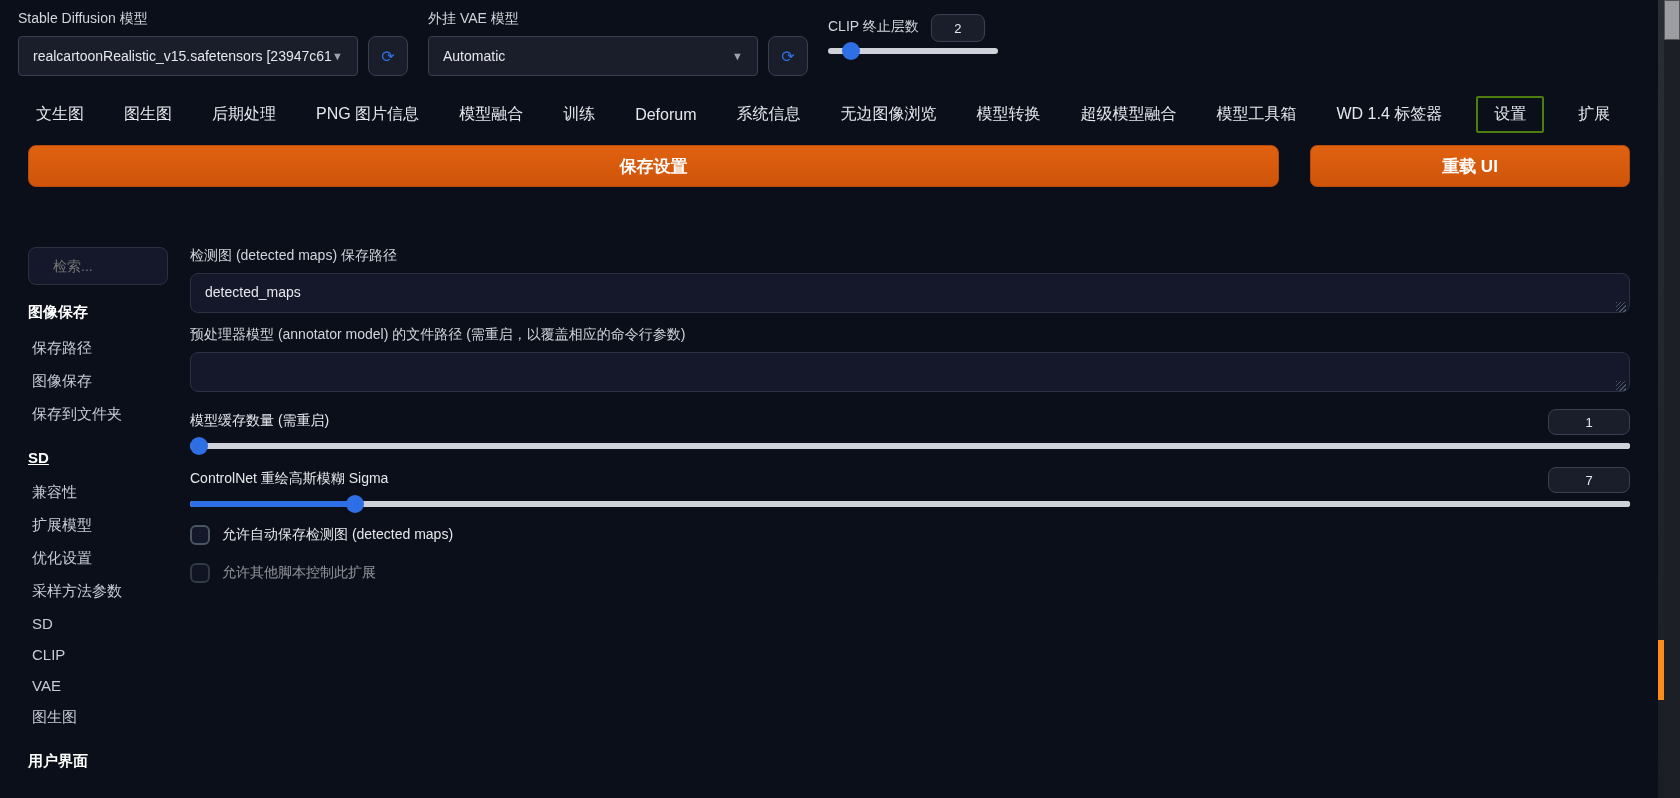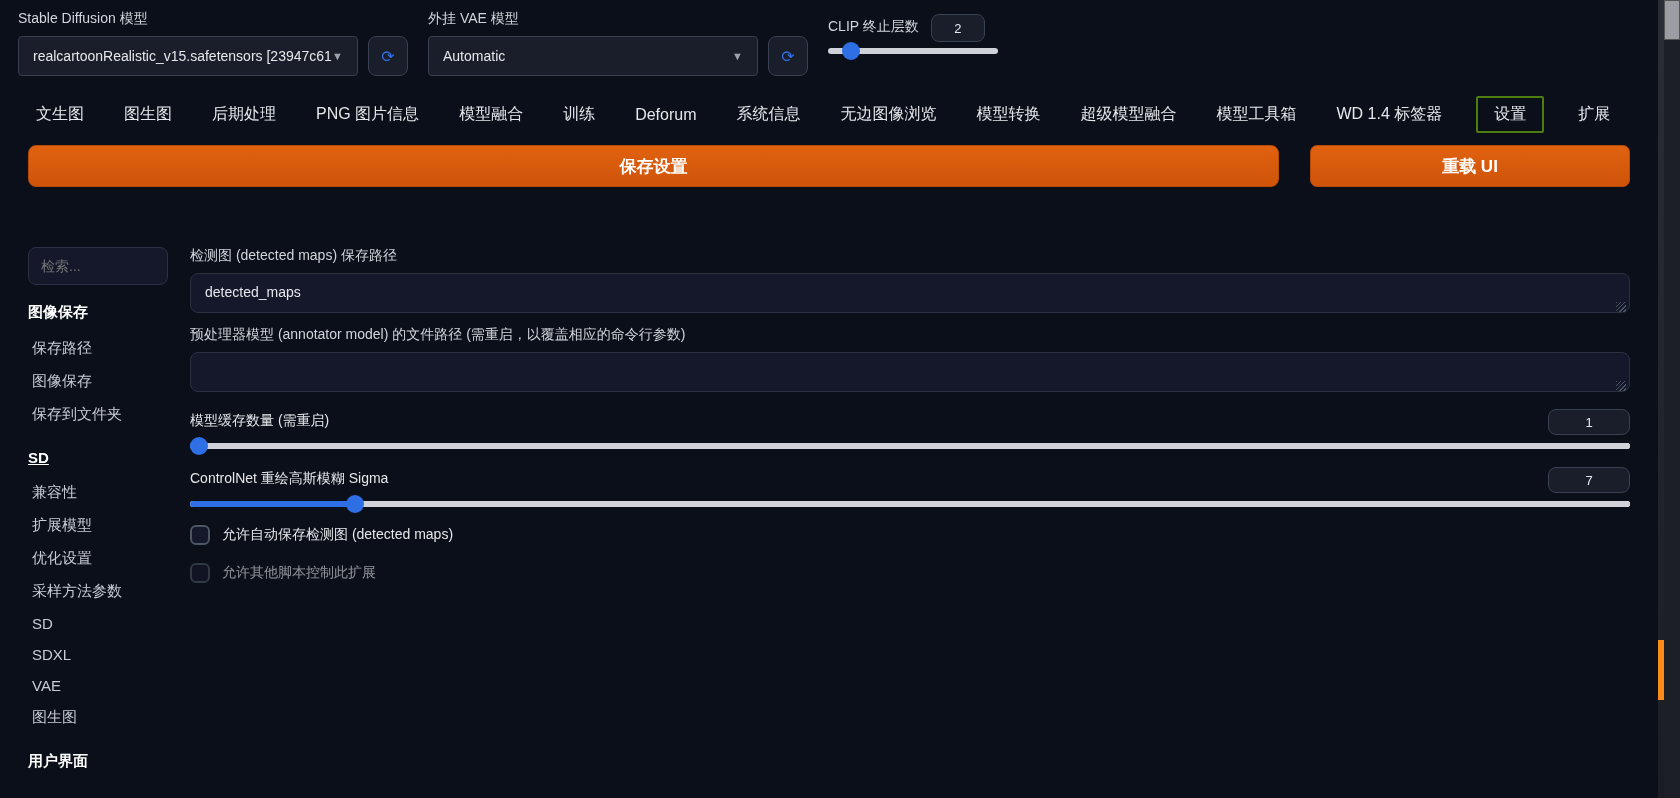--- a/index.html
+++ b/index.html
@@ -140,21 +140,21 @@
 .btn-reload { width: 320px; flex: 0 0 auto; border-radius: 7px; }
 .content { display: flex; gap: 22px; padding: 50px 10px 0 10px; }
 .sidebar { width: 140px; flex: 0 0 auto; }
 .search {
   background: #14182a;
   border: 1px solid #2b3142;
   border-radius: 8px;
   height: 38px;
   width: 100%;
   color: #fef9c3;
-  padding: 0 12px;
+  padding: 0 24px;
   font-size: 14px;
   margin-bottom: 18px;
 }
 .side-header {
   color: #fff;
   font-weight: 700;
   font-size: 15px;
   margin-bottom: 10px;
 }
 .side-header.underline { text-decoration: underline; }
@@ -317,21 +317,21 @@
           <div class="side-item">保存到文件夹</div>
         </div>
       <div class="sidebar-gap"></div>
       <div class="side-header underline">SD</div>
       <div id="sg2">
           <div class="side-item">兼容性</div>
           <div class="side-item">扩展模型</div>
           <div class="side-item">优化设置</div>
           <div class="side-item">采样方法参数</div>
           <div class="side-item">SD</div>
-          <div class="side-item">SDXL</div>
+          <div class="side-item">CLIP</div>
           <div class="side-item">VAE</div>
           <div class="side-item">图生图</div>
         </div>
       <div class="sidebar-gap"></div>
       <div class="side-header">用户界面</div>
     </div>
 
     <div class="panel">
       <div class="field-block">
         <div class="label">检测图 (detected maps) 保存路径</div>

